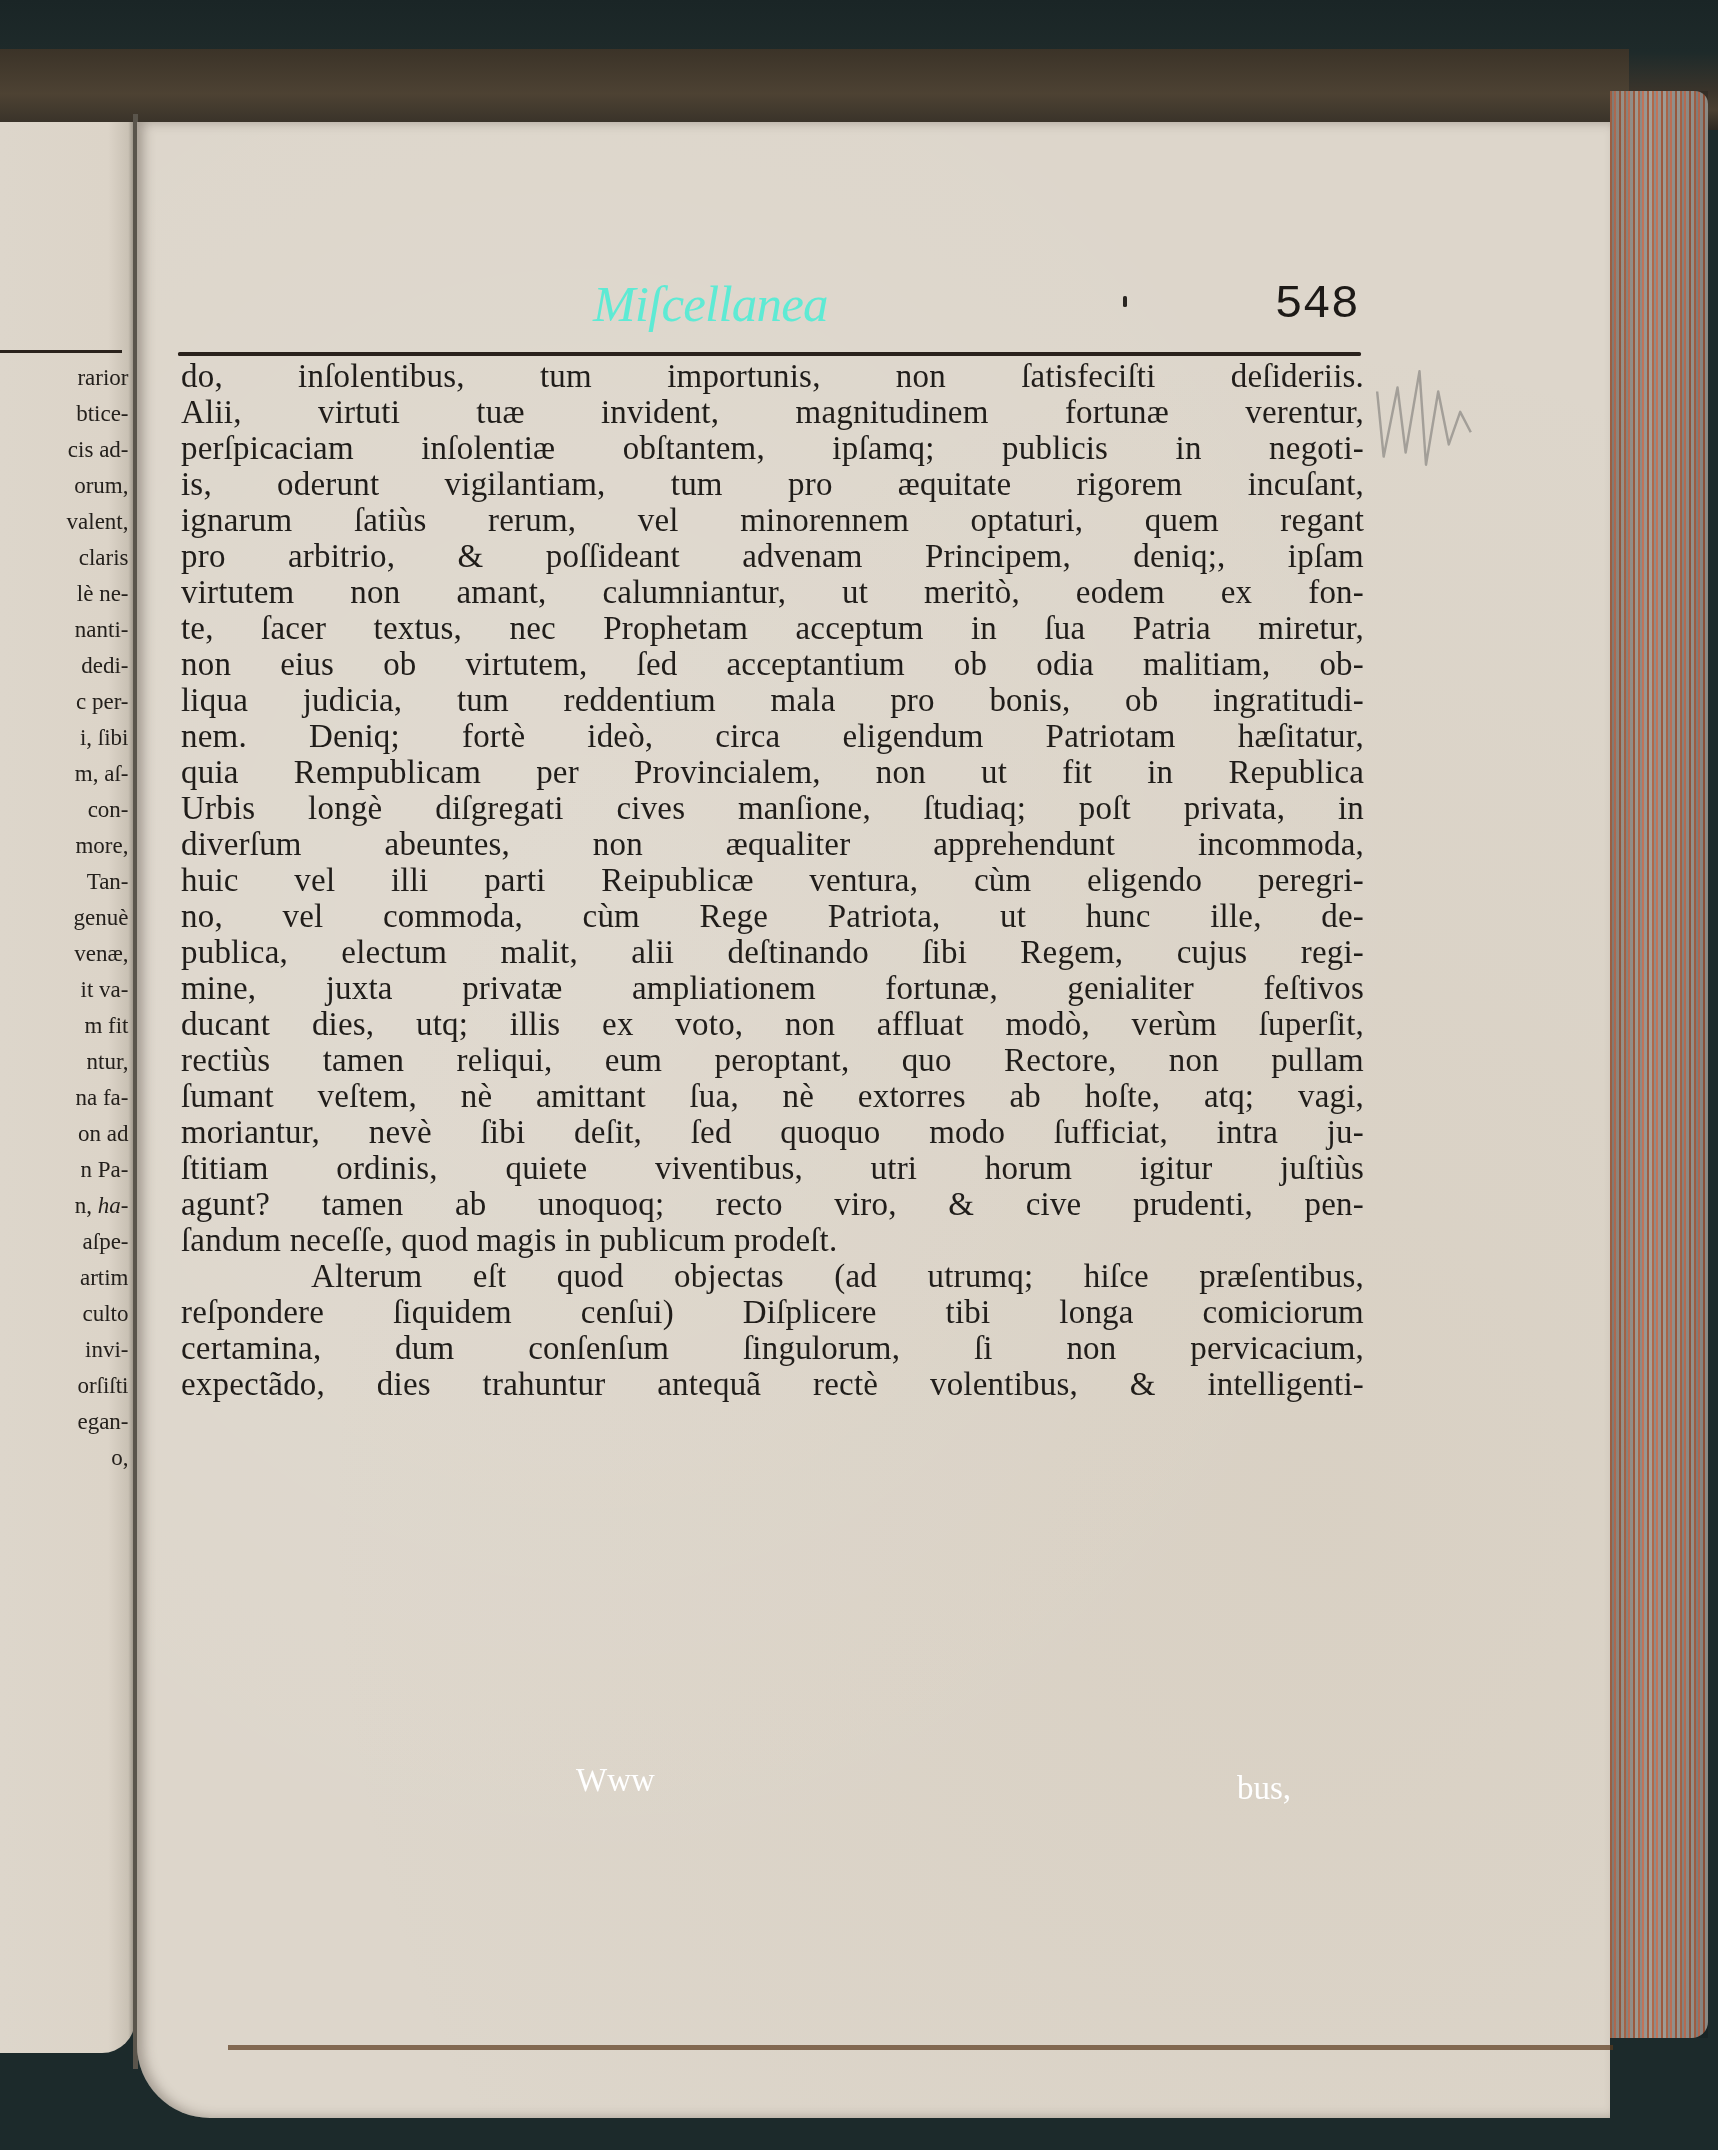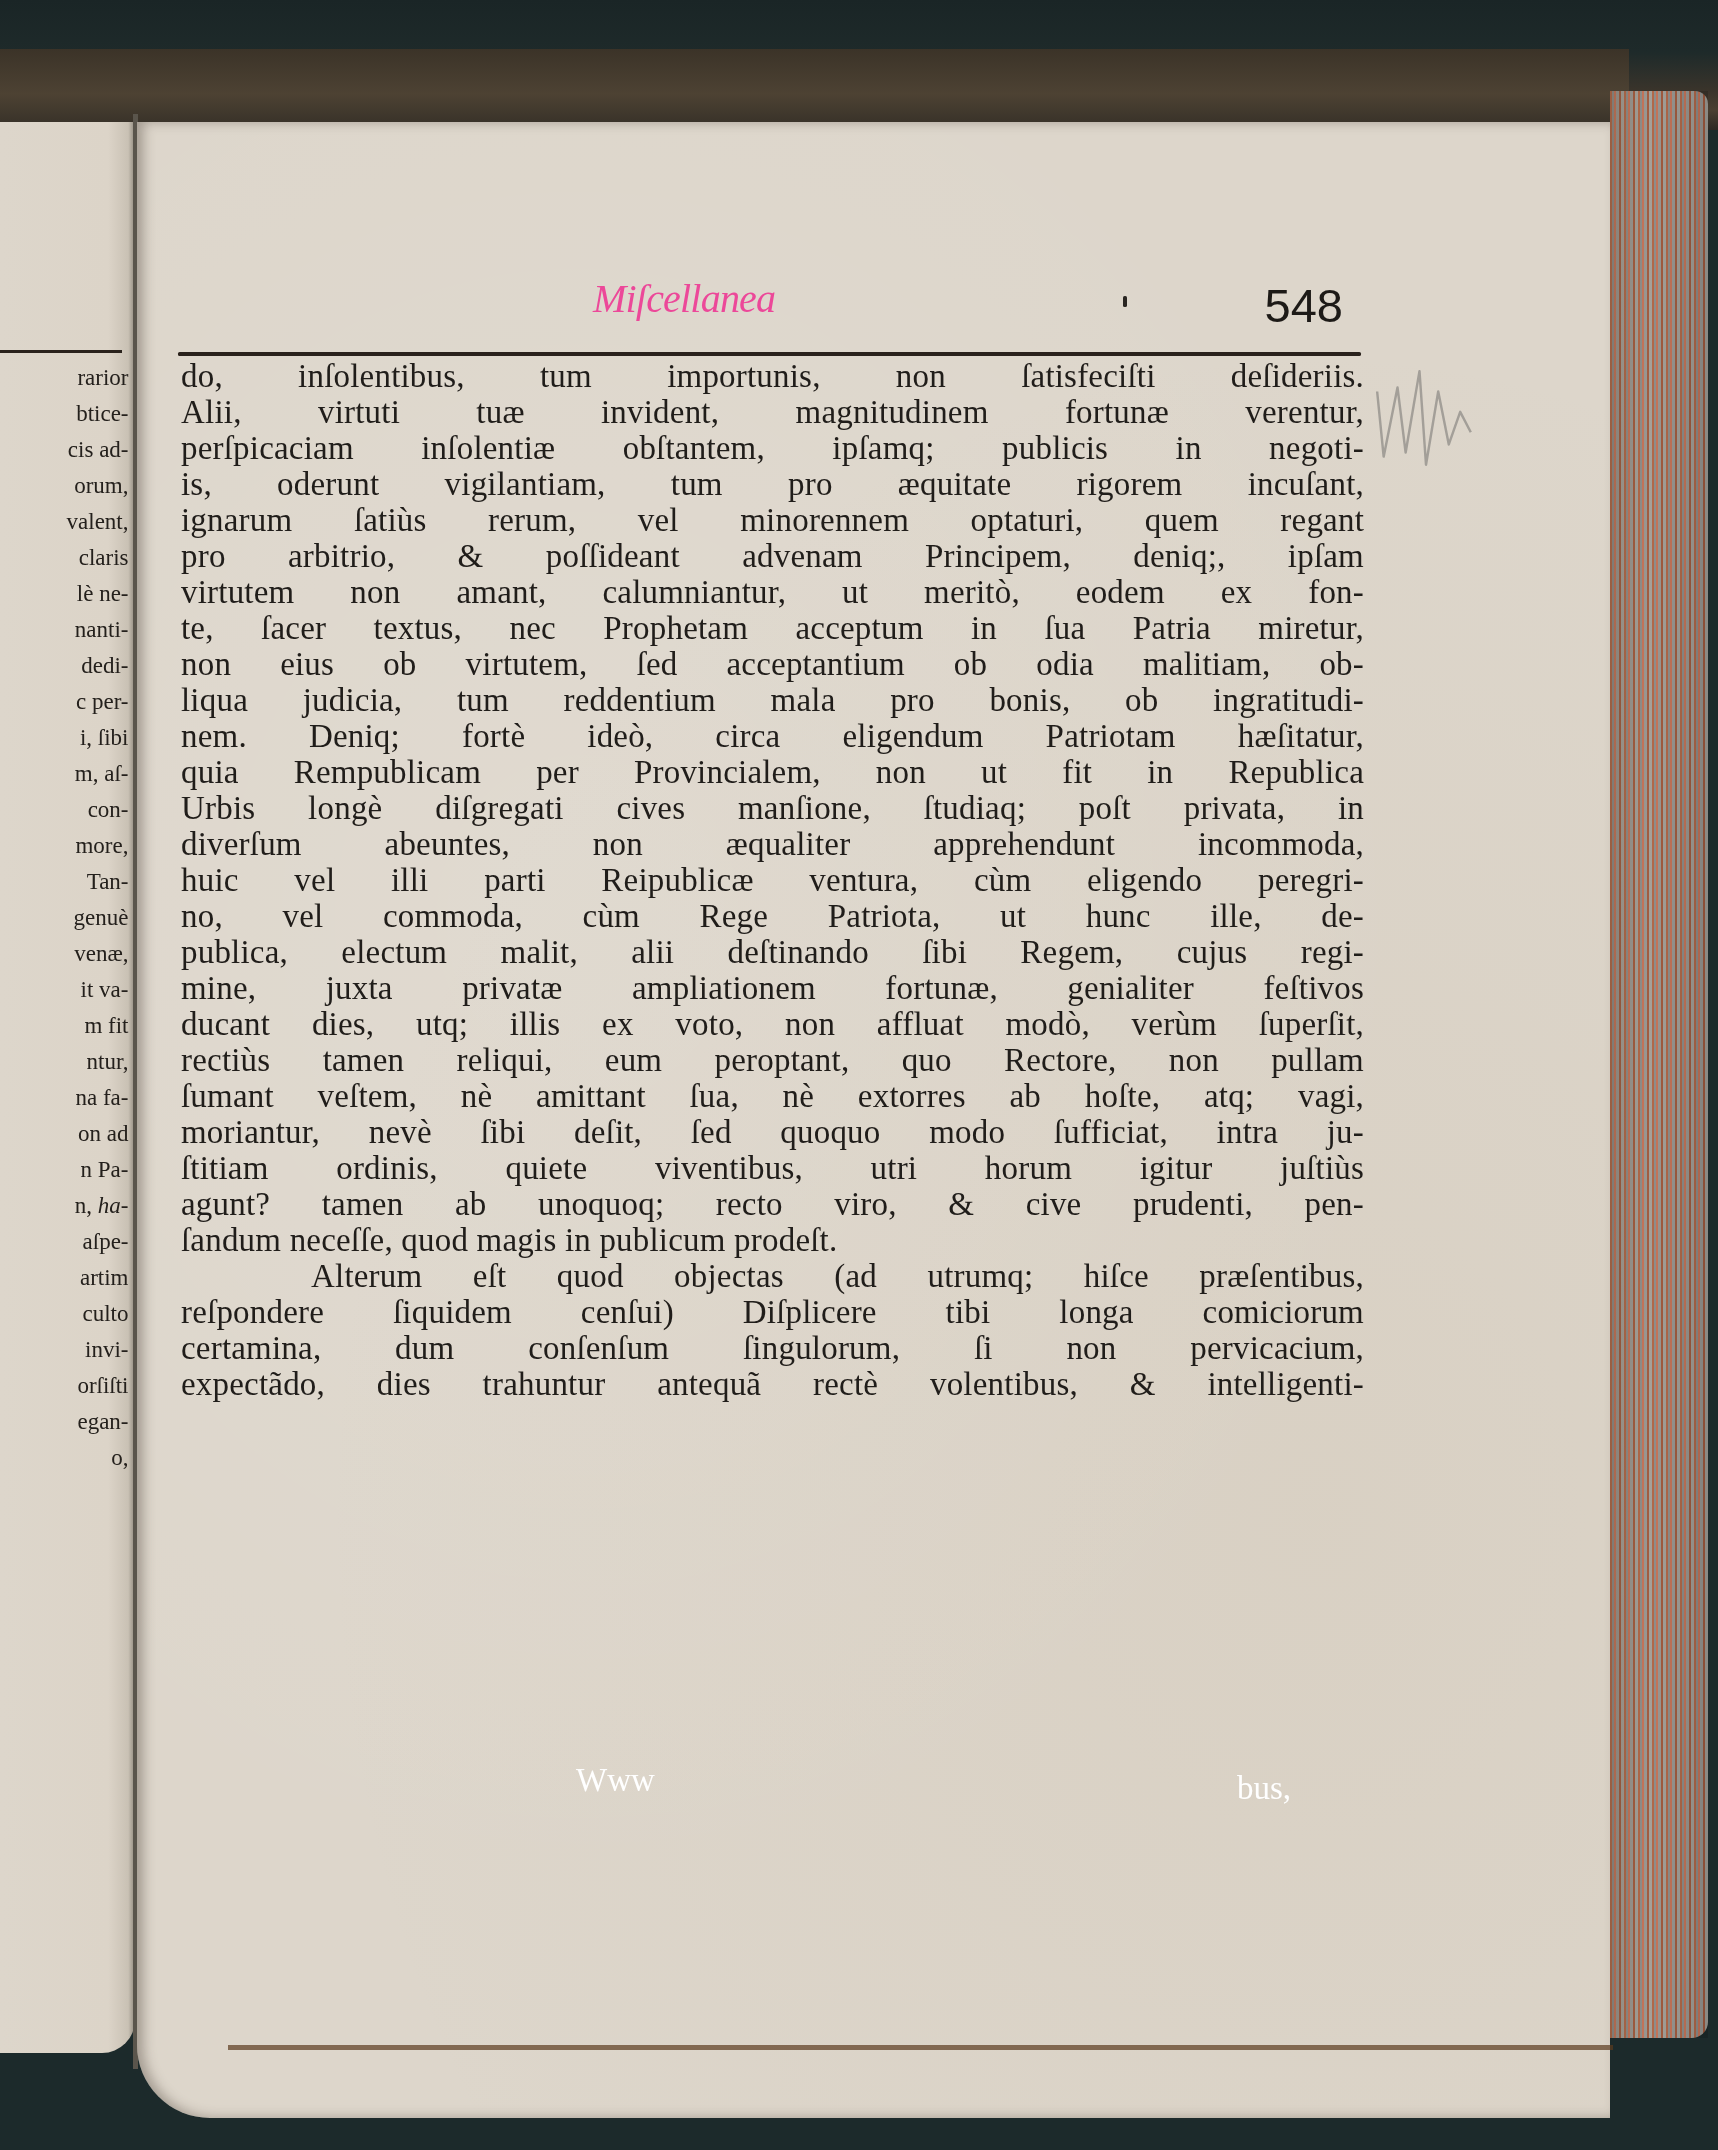--- a/index.html
+++ b/index.html
@@ -88,35 +88,35 @@
     .header {
       position: absolute;
       left: 178px; top: 275px;
       width: 1181px; height: 65px;
     }
     .header-title {
       position: absolute;
       left: 415px; top: 0;
       font-family: "Liberation Serif", serif;
       font-style: italic;
-      font-size: 40px;
-      color: #ec4899;
+      font-size: 51px;
+      color: #5eead4;
       letter-spacing: -0.8px;
     }
     .header-dot {
       position: absolute;
       left: 945px; top: 21px;
       width: 4.1px; height: 11.4px;
       background: #2a2622;
       border-radius: 1.6px;
     }
     .header-page {
       position: absolute;
-      right: 16px; top: 3.3px;
-      font-family: Liberation Sans, sans-serif;
+      right: 0; top: 3.3px;
+      font-family: Liberation Mono, monospace;
       font-size: 47px;
       color: #1d1a17;
     }
     .rule {
       position: absolute;
       left: 178px; top: 352px;
       width: 1183px; height: 4.1px;
       background: #2a221c;
       border-radius: 1.6px;
     }

